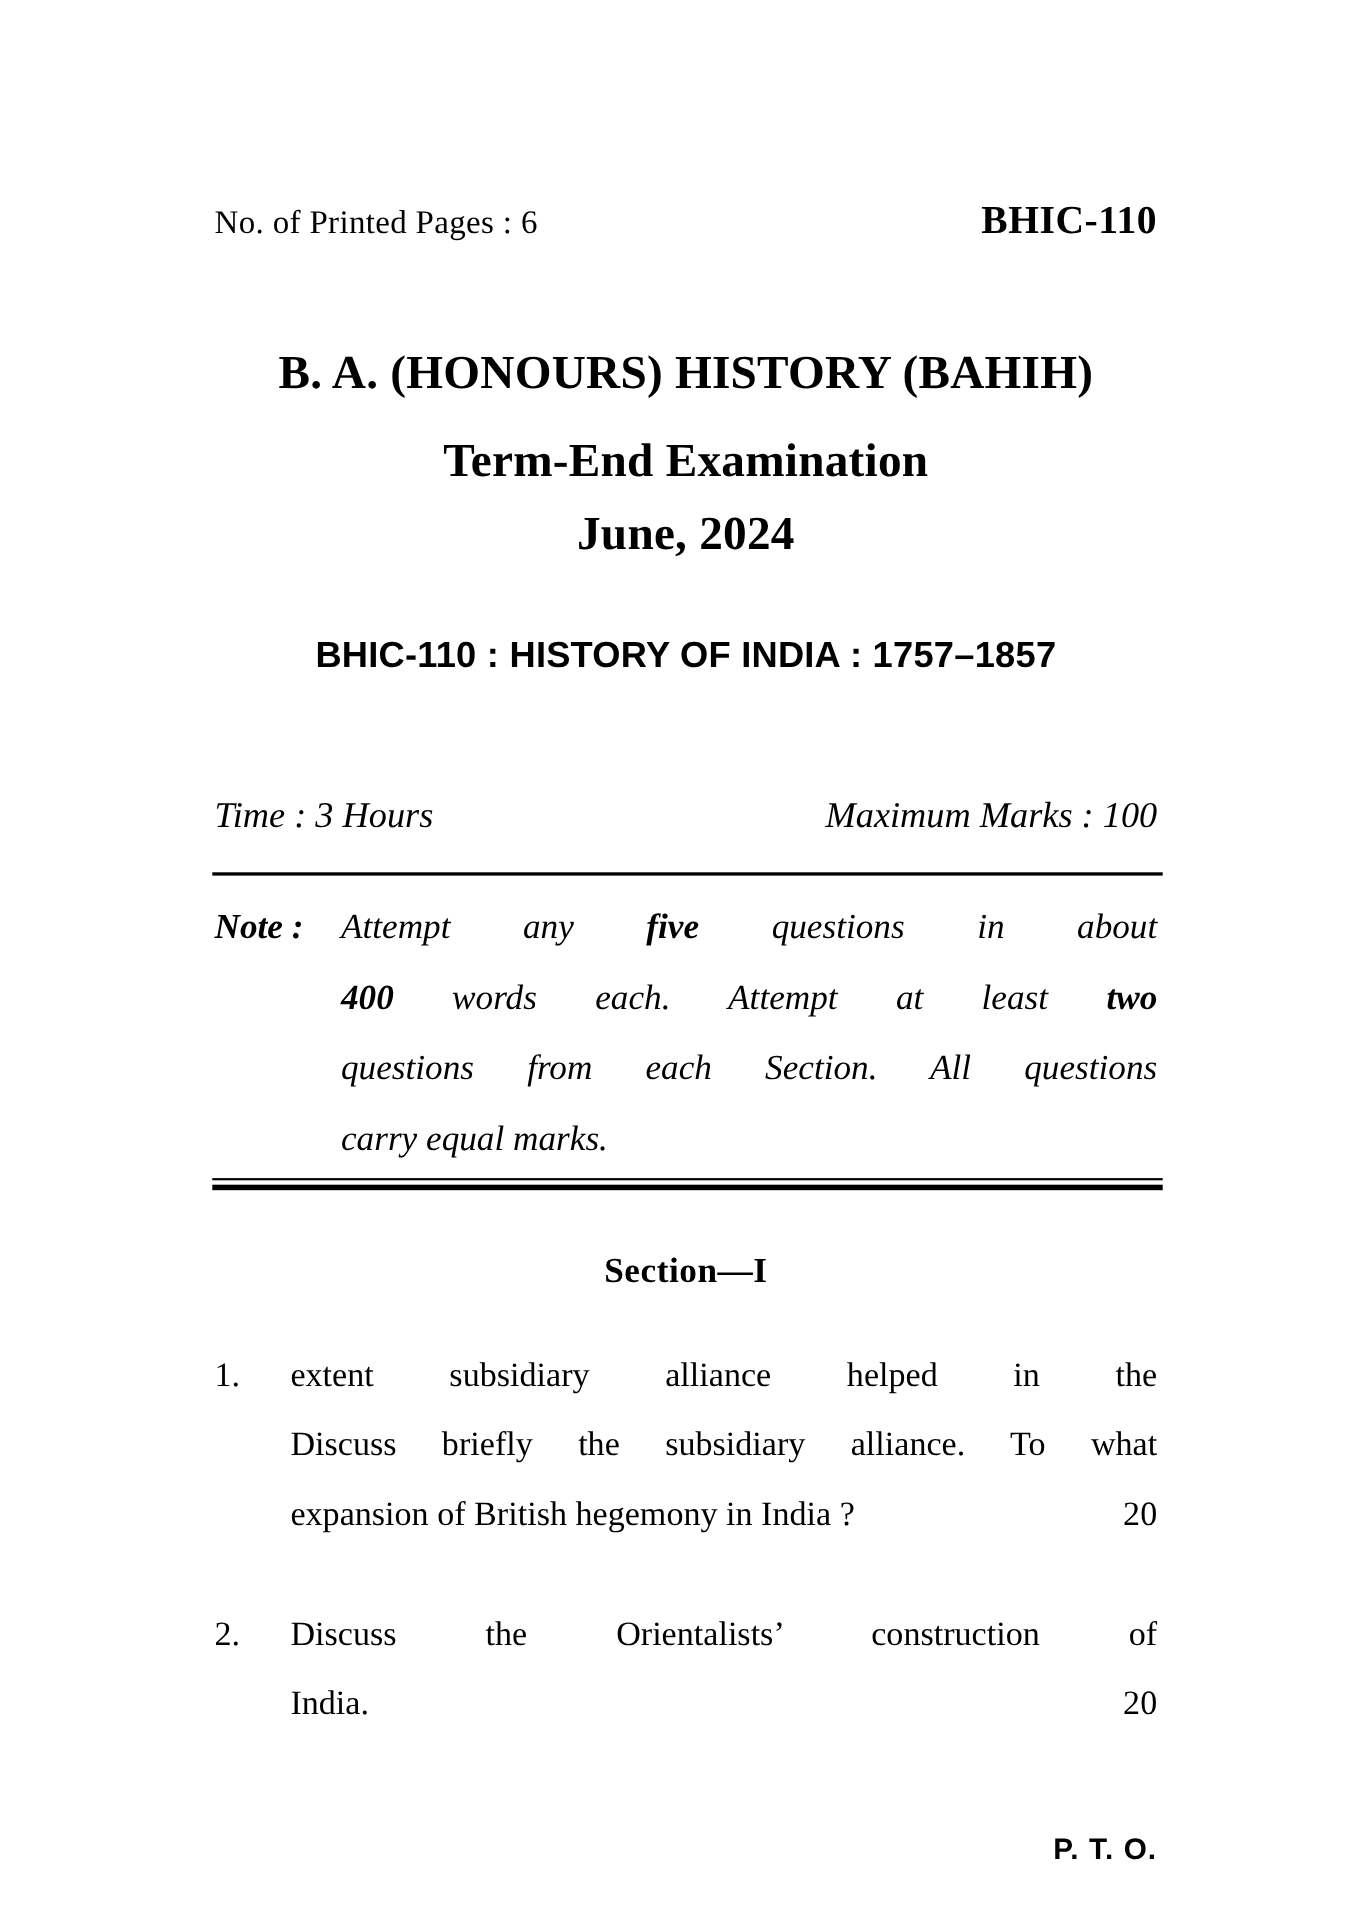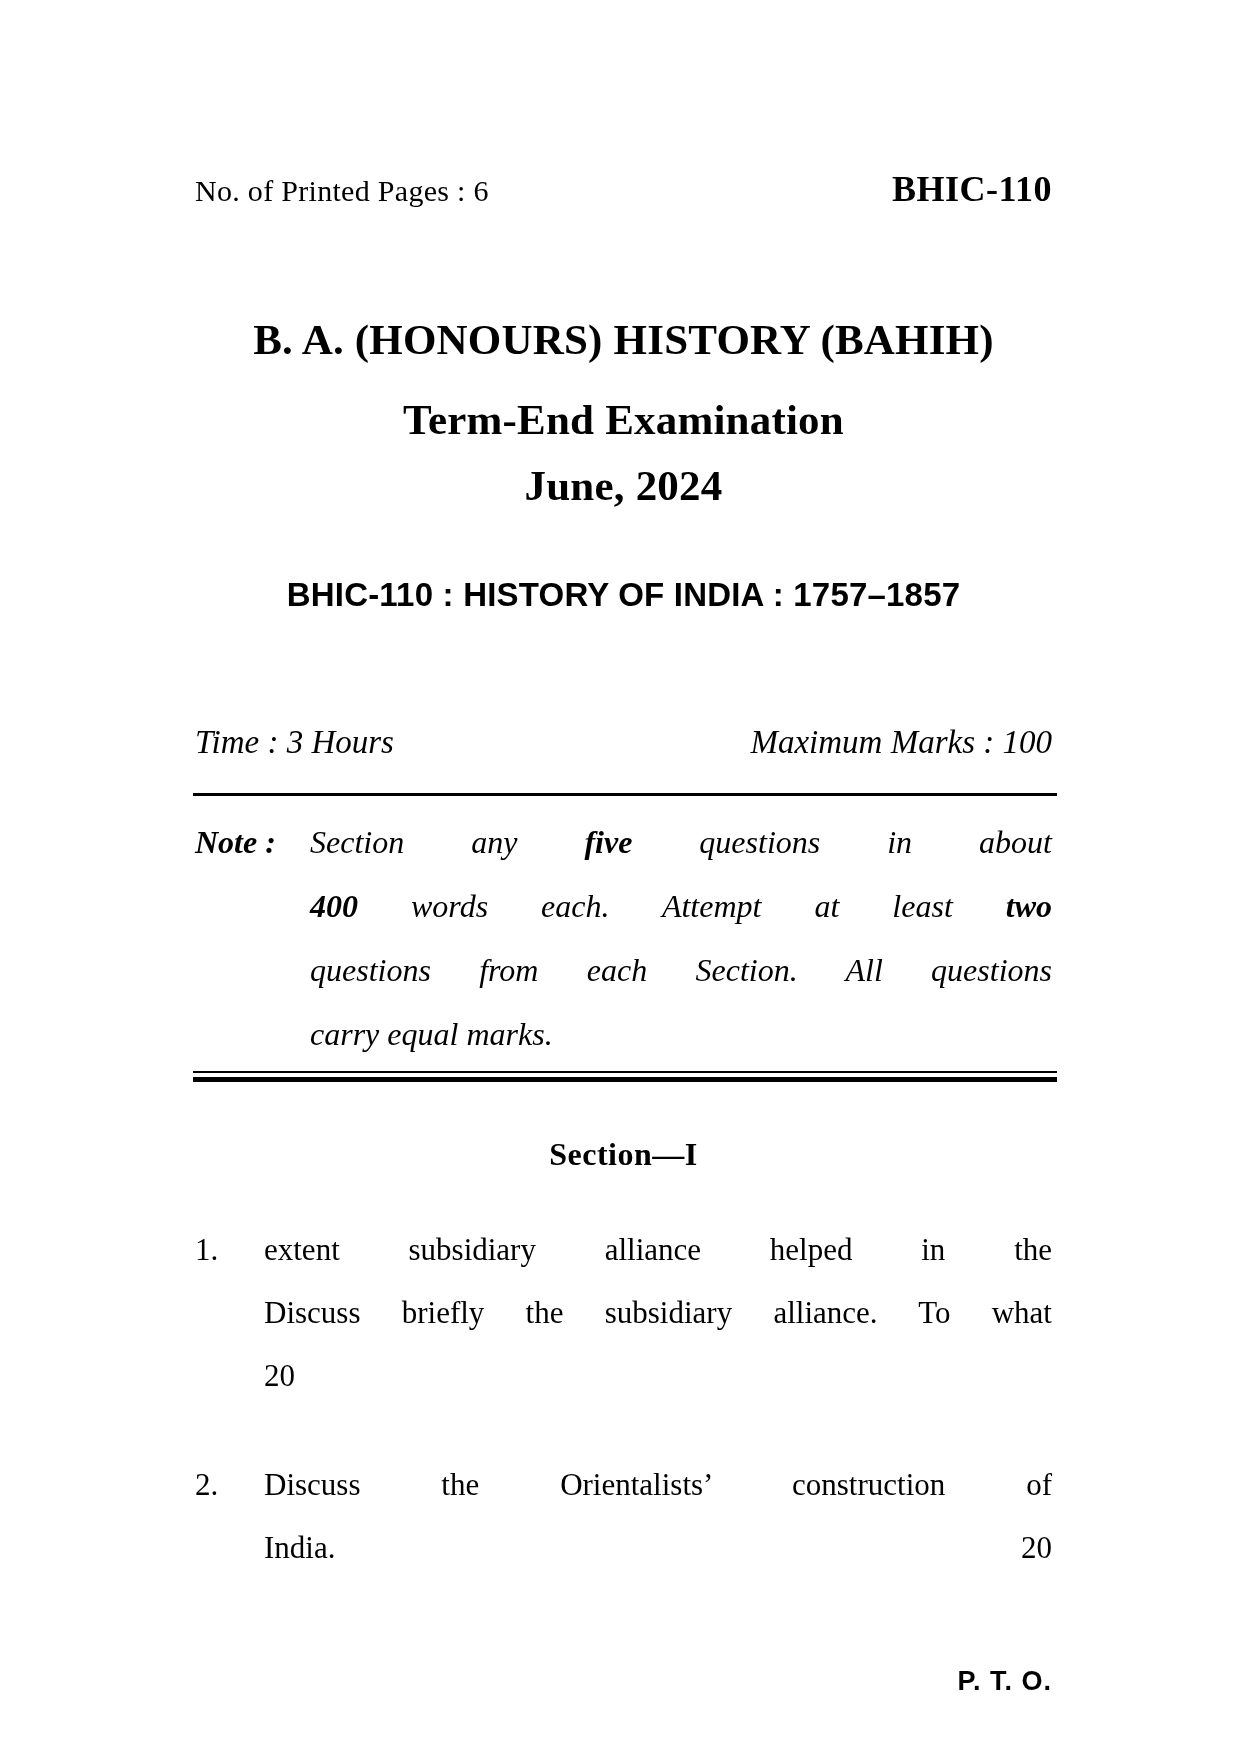--- a/index.html
+++ b/index.html
@@ -13,21 +13,21 @@
     height: 1754px;
     background: #ffffff;
     color: #000000;
     font-family: "Liberation Serif", "DejaVu Serif", serif;
     overflow: hidden;
     margin: 0 auto;
   }
   
   .header-row {
     position: absolute;
-    top: 171px;
+    top: 182px;
     left: 195px;
     width: 857px;
     display: flex;
     justify-content: space-between;
     align-items: baseline;
   }
   .printed-pages {
     font-size: 30px;
     line-height: 1;
     letter-spacing: 0.3px;
@@ -190,21 +190,21 @@
     <span>Time : 3 Hours</span>
     <span>Maximum Marks : 100</span>
   </div>
 
   <div class="rule-single"></div>
 
   <div class="note">
     <div class="note-label">Note :</div>
     <div class="note-body">
       <div class="jline">
-        <span>Section any</span>
+        <span>Attempt any</span>
         <span class="bi">five</span>
         <span>questions in about</span>
       </div>
       <div class="jline">
         <span class="bi">400</span>
         <span>words each. Attempt at least</span>
         <span class="bi">two</span>
       </div>
       <div class="jline">questions from each Section. All questions</div>
       <div class="plainline">carry equal marks.</div>
@@ -214,20 +214,21 @@
   <div class="rule-double"></div>
 
   <div class="section-heading">Section—I</div>
 
   <div class="question q1">
     <div class="qnum">1.</div>
     <div class="qbody">
       <div class="jline">extent subsidiary alliance helped in the</div>
       <div class="jline">Discuss briefly the subsidiary alliance. To what</div>
       <div class="lastline">
+        <span>expansion of British hegemony in India ?</span>
         <span class="marks">20</span>
       </div>
     </div>
   </div>
 
   <div class="question q2">
     <div class="qnum">2.</div>
     <div class="qbody">
       <div class="jline">Discuss the Orientalists’ construction of</div>
       <div class="lastline">

